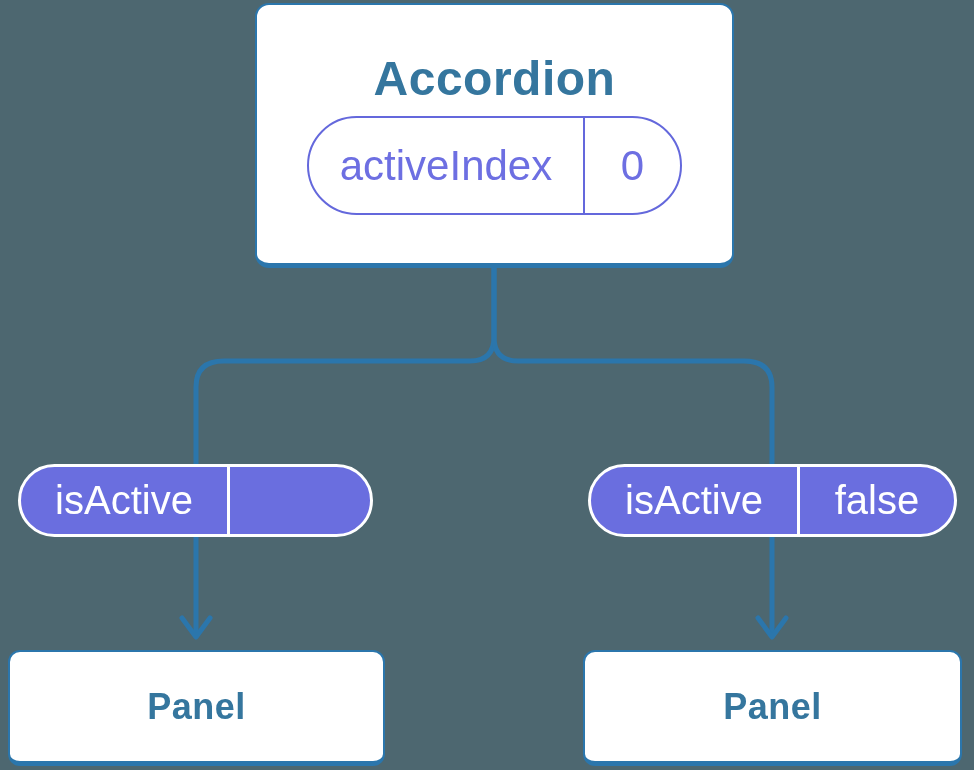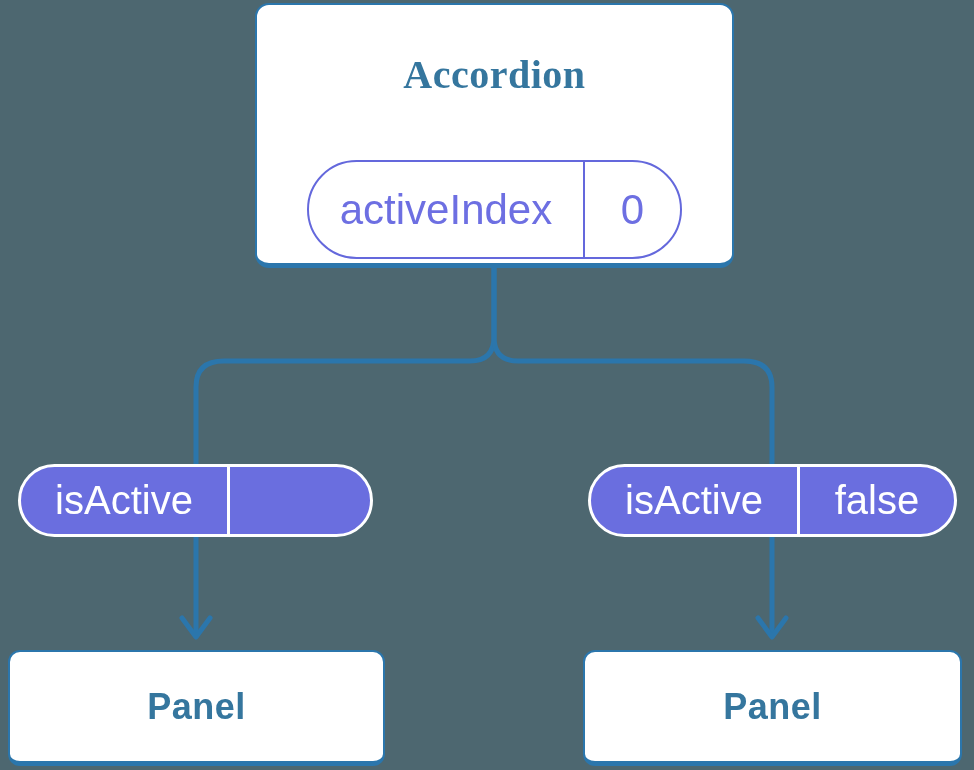--- a/index.html
+++ b/index.html
@@ -34,39 +34,37 @@
   }
   .root-card {
     left: 255px; top: 3px;
     width: 479px; height: 265px;
   }
   .card-title {
     position: absolute;
     left: 0; right: 0;
     text-align: center;
     color: #35769E;
-    font-size: 40px;
+    font-size: 48px;
     font-weight: 600;
     letter-spacing: 0.5px;
-    font-family: Liberation Serif, serif;
   }
   .root-card .card-title { top: 46px; }
   
   .state-pill {
     position: absolute;
     left: 50px; top: 111px;
     width: 375px; height: 99px;
     border: 2px solid #6468DC;
     border-radius: 52px;
     box-sizing: border-box;
     display: flex;
     align-items: stretch;
     background: #FFFFFF;
     overflow: hidden;
-    margin-top: 44px;
   }
   .state-pill .cell {
     display: flex;
     align-items: center;
     justify-content: center;
     color: #6D6FE2;
     font-size: 42px;
     font-weight: 400;
   }
   .state-pill .cell.name { flex: 1 1 auto; }

